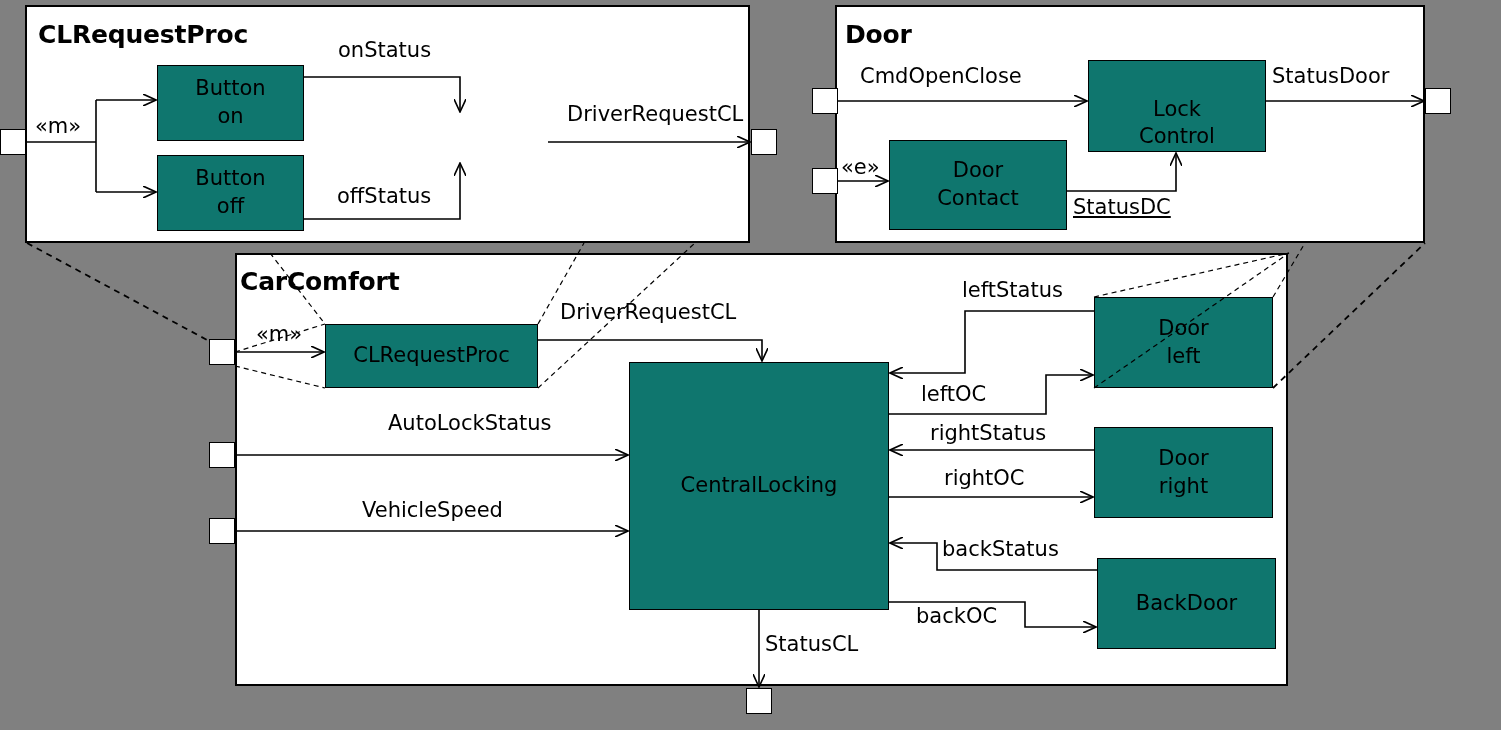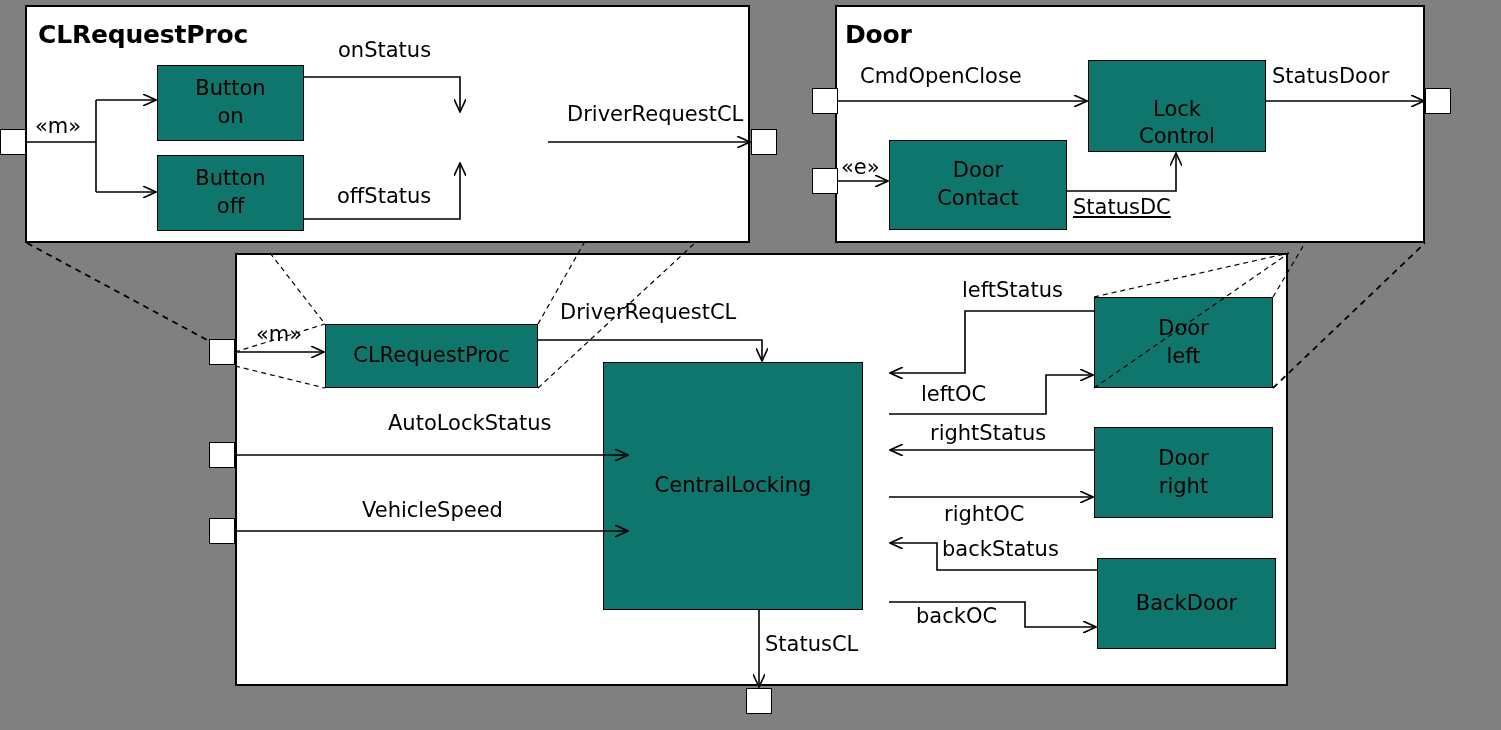--- a/index.html
+++ b/index.html
@@ -108,35 +108,36 @@
   </div>
 
   <div class="blk" style="left:889px;top:140px;width:178px;height:90px;">
     <div>
       <span>Door</span>
       <span>Contact</span>
     </div>
   </div>
 
   <div class="frame" style="left:235px;top:253px;width:1053px;height:433px;"></div>
+  <div class="frame-title" style="left:240px;top:267px;">CarComfort</div>
 
   <div class="port" style="left:209px;top:339px;"></div>
   <div class="port" style="left:209px;top:442px;"></div>
   <div class="port" style="left:209px;top:518px;"></div>
   <div class="port" style="left:746px;top:688px;"></div>
 
   <div class="lbl" style="left:256px;top:324px;">«m»</div>
 
   <div class="blk" style="left:325px;top:324px;width:213px;height:64px;">
     <div>
       <span>CLRequestProc</span>
     </div>
   </div>
 
-  <div class="blk" style="left:603px;top:362px;width:260px;height:248px;">
+  <div class="blk" style="left:629px;top:362px;width:260px;height:248px;">
     <div>
       <span>CentralLocking</span>
     </div>
   </div>
 
   <div class="blk" style="left:1094px;top:297px;width:179px;height:91px;">
     <div>
       <span>Door</span>
       <span>left</span>
     </div>
@@ -154,21 +155,21 @@
       <span>BackDoor</span>
     </div>
   </div>
 
   <div class="lbl" style="left:560px;top:302px;">DriverRequestCL</div>
   <div class="lbl" style="left:349px;top:413px;margin-left:39px;">AutoLockStatus</div>
   <div class="lbl" style="left:362px;top:500px;">VehicleSpeed</div>
   <div class="lbl" style="left:962px;top:280px;">leftStatus</div>
   <div class="lbl" style="left:921px;top:384px;">leftOC</div>
   <div class="lbl" style="left:930px;top:423px;">rightStatus</div>
-  <div class="lbl" style="left:944px;top:468px;margin-top:36px;">rightOC</div>
+  <div class="lbl" style="left:944px;top:468px;">rightOC</div>
   <div class="lbl" style="left:942px;top:539px;">backStatus</div>
   <div class="lbl" style="left:916px;top:606px;">backOC</div>
   <div class="lbl" style="left:765px;top:634px;">StatusCL</div>
 
   <svg id="wires" viewBox="0 0 1501 730">
     <defs>
       <marker id="ah" markerWidth="14" markerHeight="12" refX="12" refY="6" orient="auto" markerUnits="userSpaceOnUse">
         <path d="M0,0 L13,6 L0,12" fill="none" stroke="#000" stroke-width="1.6"></path>
       </marker>
       <marker id="ahl" markerWidth="14" markerHeight="12" refX="12" refY="6" orient="auto" markerUnits="userSpaceOnUse">

